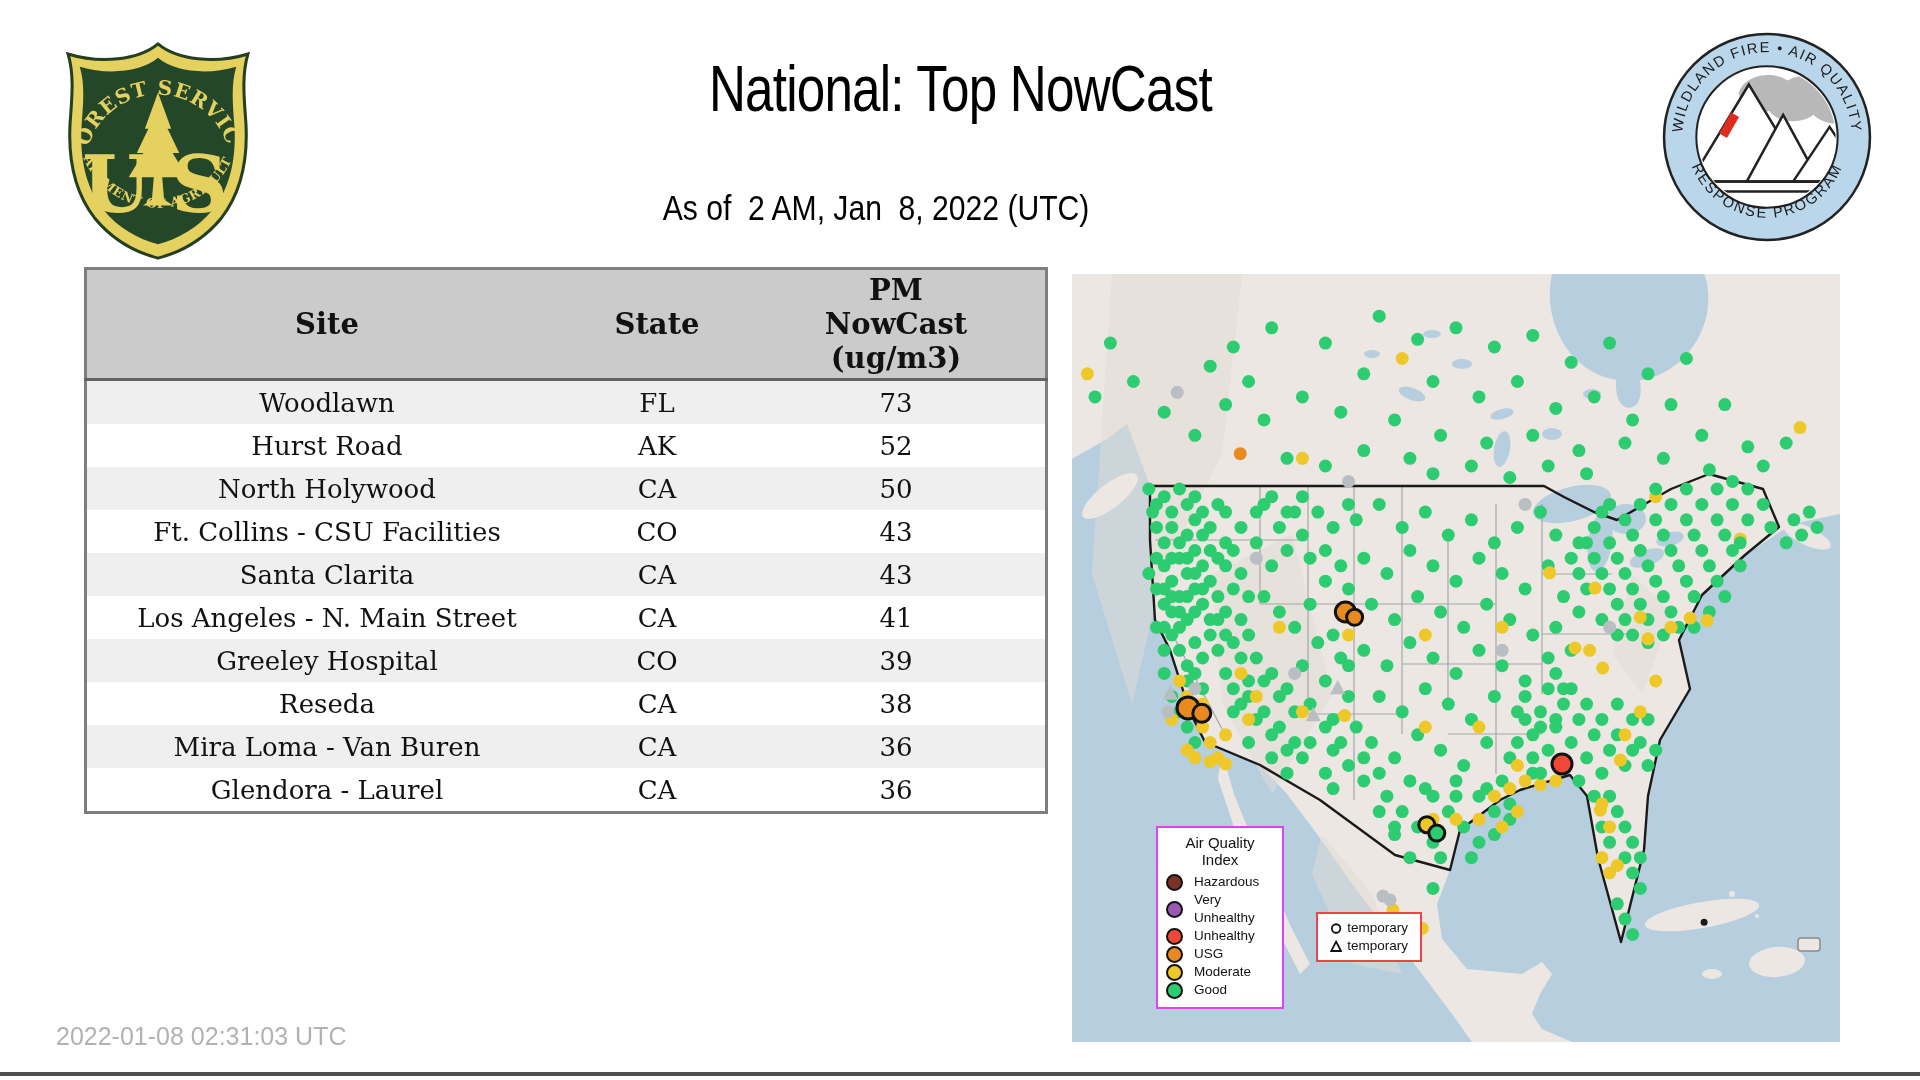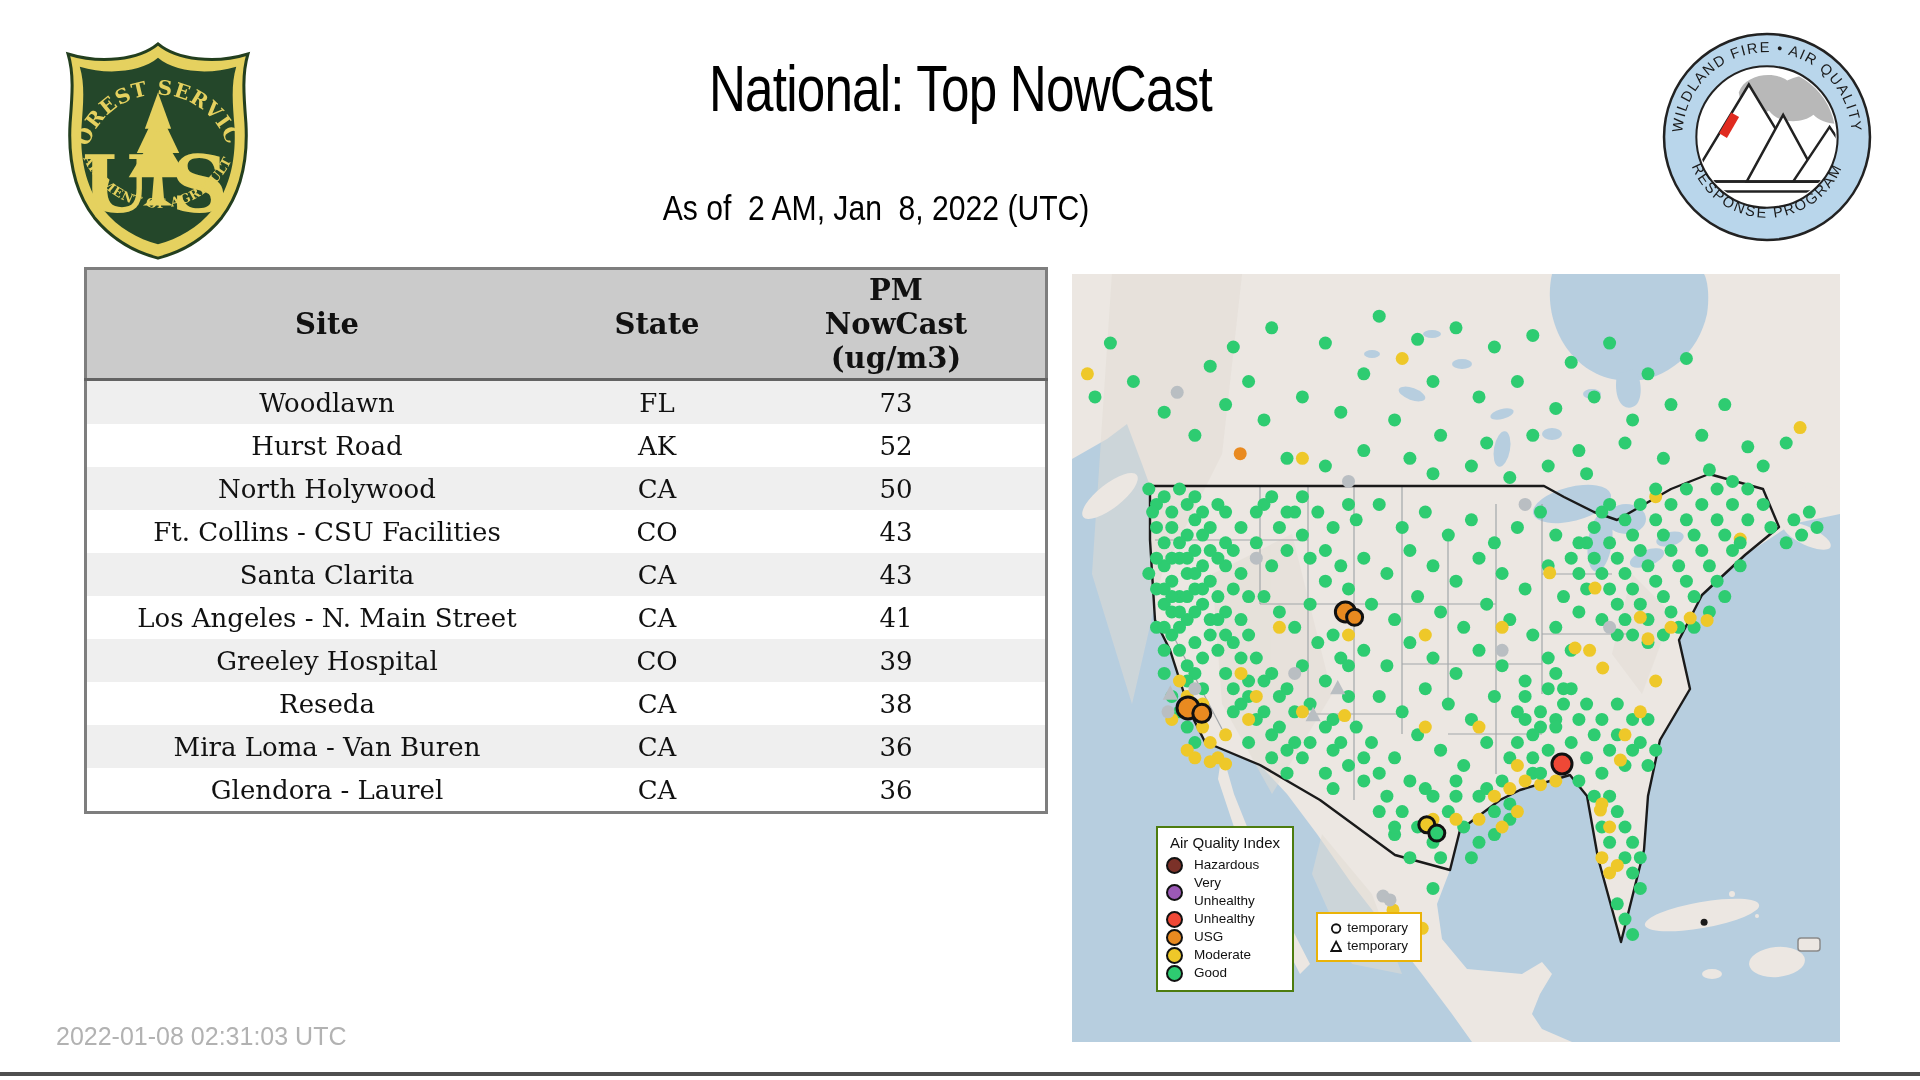--- a/index.html
+++ b/index.html
@@ -27,30 +27,30 @@
   .aq-table td{font-size:26px;color:#111;text-align:center;vertical-align:middle;
                height:43px;padding:0 8px;}
   .aq-table tbody tr:nth-child(odd){background:#efefef;}
   .aq-table tbody tr:nth-child(even){background:#ffffff;}
   .col-site{width:460px;} .col-state{width:160px;} .col-pm{width:278px;}
 
   
   .map{position:absolute;left:1072px;top:274px;width:768px;height:768px;overflow:hidden;}
   .map svg{display:block;}
 
-  .map-legend{position:absolute;left:84px;top:552px;width:138px;background:#fff;
-              border:2px solid #4d7c0f;padding:6px 8px 8px 8px;box-sizing:border-box;}
+  .map-legend{position:absolute;left:84px;top:552px;width:128px;background:#fff;
+              border:2px solid #d946ef;padding:6px 8px 8px 8px;box-sizing:border-box;}
   .lg-title{font-size:15px;color:#111;text-align:center;margin-bottom:5px;}
   .lg-item{display:flex;align-items:center;gap:11px;font-size:13.5px;color:#111;
            line-height:18px;}
   .lg-dot{width:13px;height:13px;border-radius:50%;border:2px solid #111;
           flex:0 0 auto;display:inline-block;}
 
   .shape-key{position:absolute;left:244px;top:638px;width:106px;background:#fff;
-             border:2px solid #eab308;padding:5px 12px;box-sizing:border-box;}
+             border:2px solid #ef4444;padding:5px 12px;box-sizing:border-box;}
   .sk-item{display:flex;align-items:center;gap:5px;font-size:13.5px;color:#111;
            line-height:18px;}
 
   
   .timestamp{position:absolute;left:56px;top:1022px;font-size:25px;color:#b2b2b2;}
   .bottom-bar{position:absolute;left:0;top:1072px;width:1920px;height:4px;background:#4f4f4f;}
 </style>
 </head>
 <body>
 

